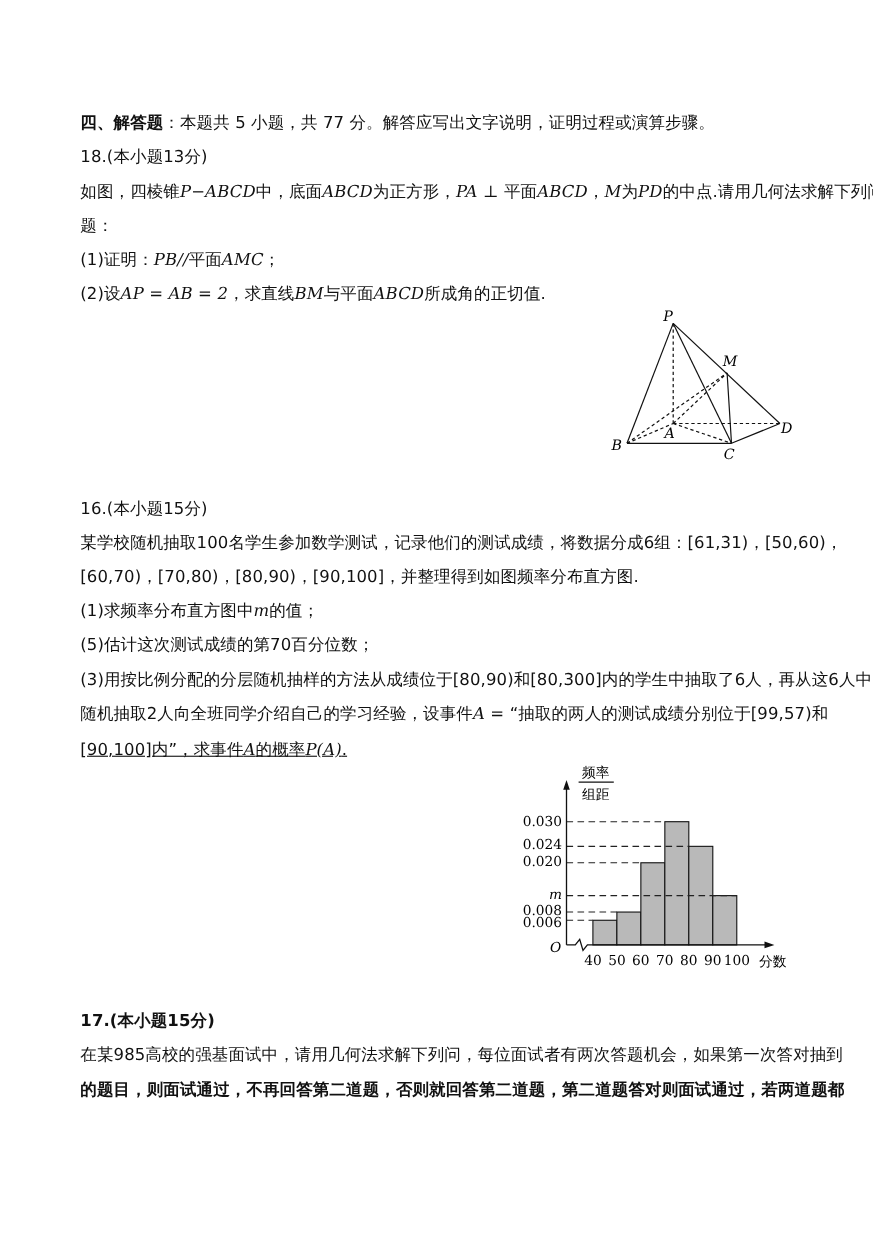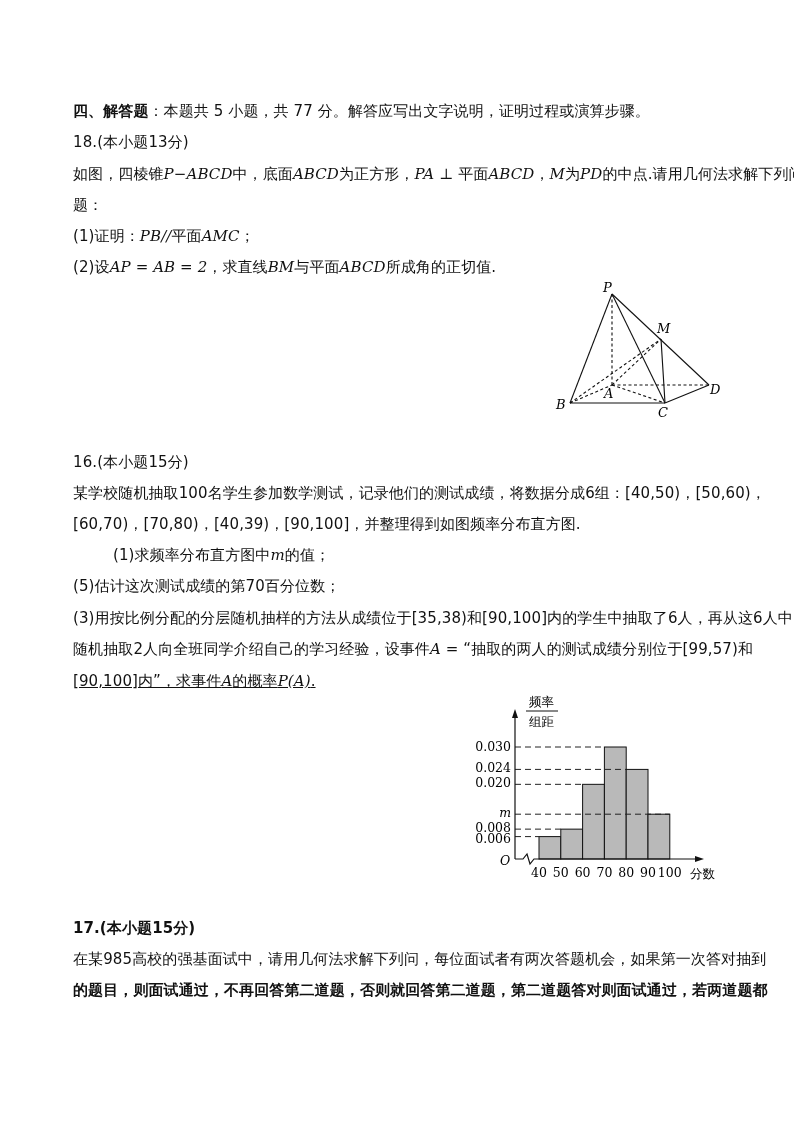--- a/index.html
+++ b/index.html
@@ -53,27 +53,27 @@
   </g>
   <text class="fig-label" x="603" y="292">P</text>
   <text class="fig-label" x="657" y="333">M</text>
   <text class="fig-label" x="604" y="398">A</text>
   <text class="fig-label" x="556" y="409">B</text>
   <text class="fig-label" x="658" y="417">C</text>
   <text class="fig-label" x="710" y="394">D</text>
 </svg>
 
 <div class="line" style="top:452px;text-align:right;">16.(本小题15分)</div>
-<div class="line" style="top:483px;">某学校随机抽取100名学生参加数学测试，记录他们的测试成绩，将数据分成6组：[40,50)，[50,60)，</div>
-<div class="line" style="top:514px;">[60,70)，[70,80)，[40,39)，[90,100]，并整理得到如图频率分布直方图.</div>
-<div class="line" style="top:545px;margin-left:40px;">
+<div class="line" style="top:483px;">某学校随机抽取100名学生参加数学测试，记录他们的测试成绩，将数据分成6组：[61,31)，[50,60)，</div>
+<div class="line" style="top:514px;">[60,70)，[70,80)，[80,90)，[90,100]，并整理得到如图频率分布直方图.</div>
+<div class="line" style="top:545px;">
   <span>(1)求频率分布直方图中</span><span class="m">m</span><span>的值；</span>
 </div>
 <div class="line" style="top:576px;">(5)估计这次测试成绩的第70百分位数；</div>
-<div class="line" style="top:608px;">(3)用按比例分配的分层随机抽样的方法从成绩位于[35,38)和[90,100]内的学生中抽取了6人，再从这6人中</div>
+<div class="line" style="top:608px;">(3)用按比例分配的分层随机抽样的方法从成绩位于[80,90)和[80,300]内的学生中抽取了6人，再从这6人中</div>
 <div class="line" style="top:639px;">
   <span>随机抽取2人向全班同学介绍自己的学习经验，设事件</span><span class="m">A = </span><span>“抽取的两人的测试成绩分别位于[99,57)和</span>
 </div>
 <div class="line" style="top:671px;text-decoration:underline;">
   <span>[90,100]内”，求事件</span><span class="m">A</span><span>的概率</span><span class="m">P(A)</span><span>.</span>
 </div>
 
 <svg width="794" height="1123" style="left:0;top:0;pointer-events:none;">
   <g id="hist-bars">
       <rect x="539" y="836.6" width="21.8" height="22.399999999999977" fill="#b9b9b9" stroke="#111" stroke-width="1"></rect>

